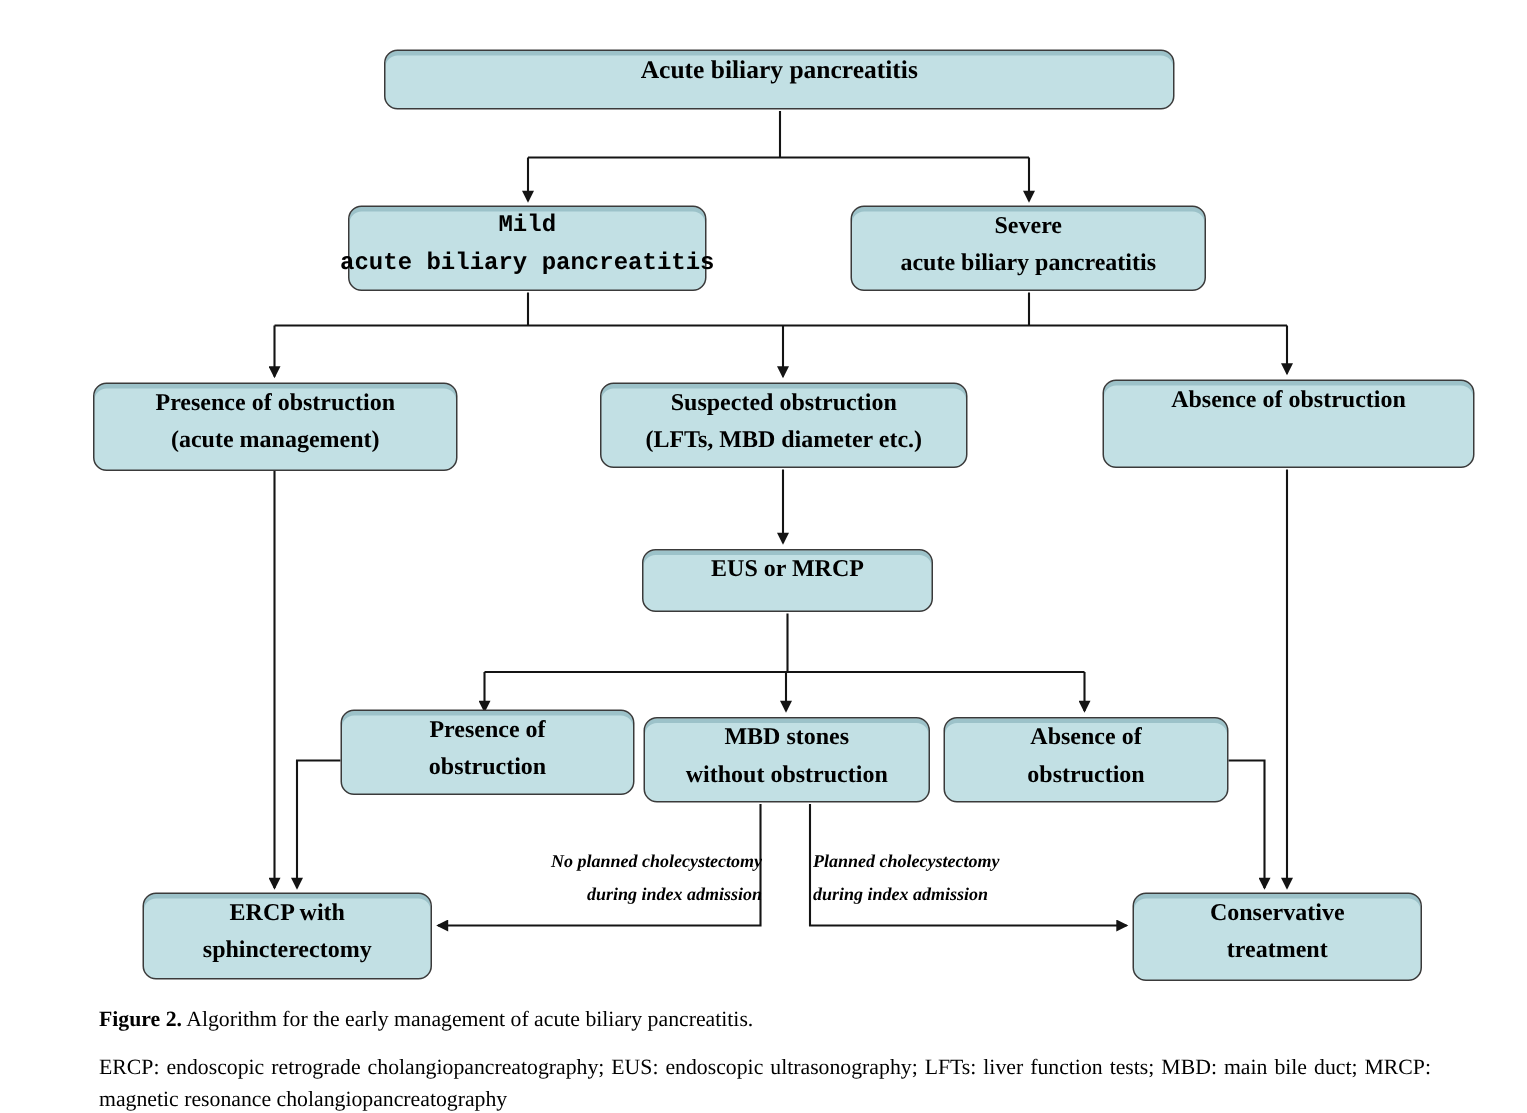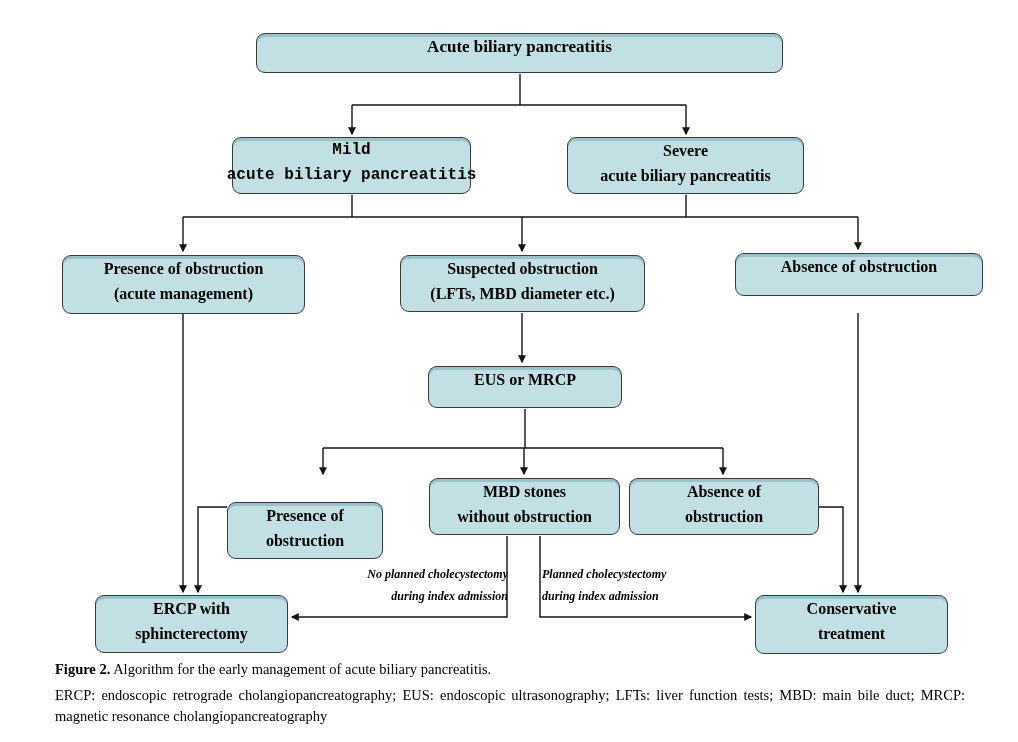--- a/index.html
+++ b/index.html
@@ -38,43 +38,43 @@
     box-shadow: inset 0 3px 0 var(--node-top-shade, #9cc2c9);
     font-weight: bold;
     font-size: 16px;
   }
   .node span { display: block; line-height: 25px; white-space: nowrap; }
   .n-acute        { left: 256px; top: 33px;  width: 527px; height: 40px; font-size: 17px; }
   .n-mild         { left: 232px; top: 137px; width: 239px; height: 57px; font-family: Liberation Mono, monospace; }
   .n-severe       { left: 567px; top: 137px; width: 237px; height: 57px; }
   .n-presence1    { left: 62px;  top: 255px; width: 243px; height: 59px; }
   .n-suspected    { left: 400px; top: 255px; width: 245px; height: 57px; }
-  .n-absence1     { left: 735px; top: 253px; width: 248px; height: 43px; }
+  .n-absence1     { left: 735px; top: 253px; width: 248px; height: 59px; }
   .n-eus          { left: 428px; top: 366px; width: 194px; height: 42px; }
-  .n-presence2    { left: 227px; top: 502px; width: 156px; height: 57px; }
+  .n-presence2    { left: 227px; top: 473px; width: 196px; height: 57px; }
   .n-mbd          { left: 429px; top: 478px; width: 191px; height: 57px; }
   .n-absence2     { left: 629px; top: 478px; width: 190px; height: 57px; }
   .n-ercp         { left: 95px;  top: 595px; width: 193px; height: 58px; }
   .n-conservative { left: 755px; top: 595px; width: 193px; height: 59px; }
   .edge-label {
     position: absolute;
     font-weight: bold;
     font-style: italic;
     font-size: 12px;
   }
   .edge-label span { display: block; line-height: 22px; white-space: nowrap; }
   .el-no-planned { left: 270px; top: 563px; width: 238px; text-align: right; }
   .el-planned    { left: 542px; top: 563px; width: 220px; text-align: left; }
   .caption {
     position: absolute;
     left: 55px; top: 659px;
     width: 910px;
     font-size: 14.5px;
   }
-  .caption p { margin: 0; }
+  .caption p { margin: 11px; }
   .caption .cap-title { line-height: 21px; margin-bottom: 5px; }
   .caption .cap-abbrev { line-height: 21px; text-align: justify; }
 </style>
 </head>
 <body>
 
 <div class="canvas">
 
   <svg class="connectors" width="1018" height="742" viewBox="0 0 1018 742" xmlns="http://www.w3.org/2000/svg">
     <defs>

